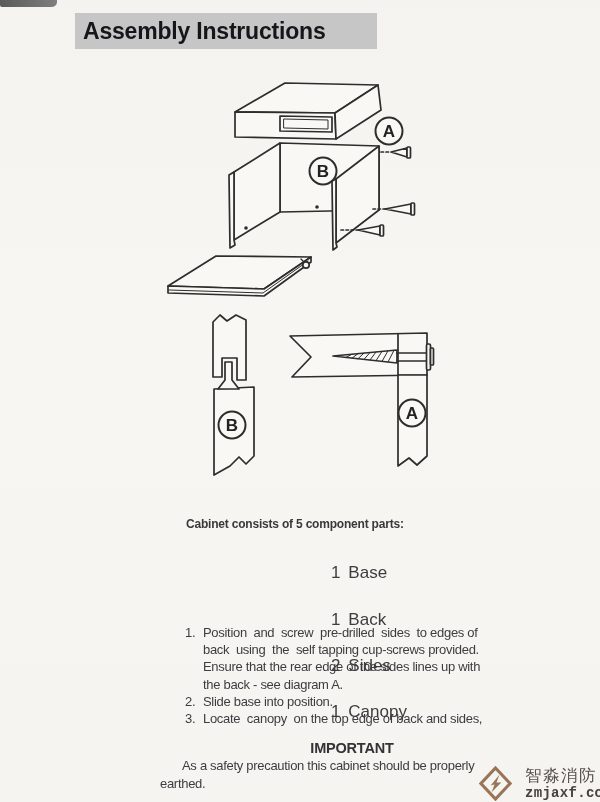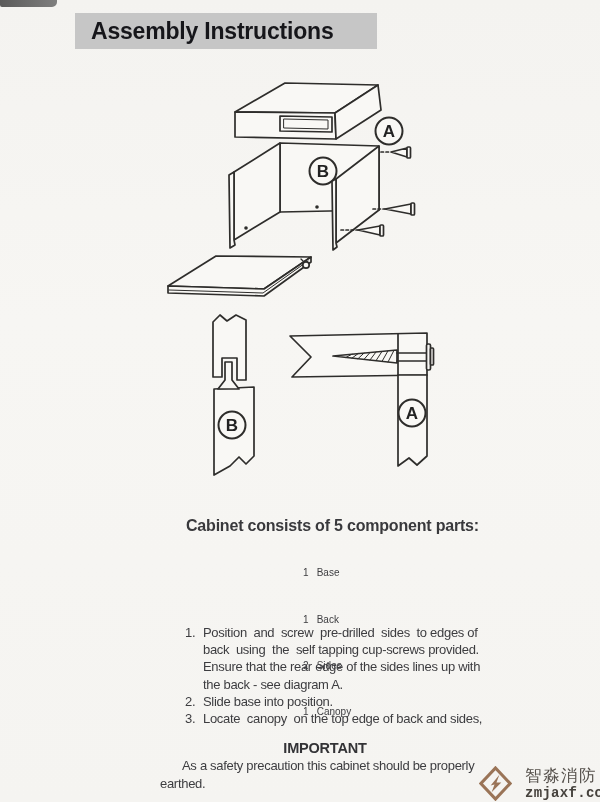--- a/index.html
+++ b/index.html
@@ -12,39 +12,39 @@
   }
   .smudge{
     position:absolute;left:0;top:0;width:57px;height:7px;
     background:linear-gradient(90deg,#3f3f3f,#6a6a6a);
     border-radius:0 0 5px 2px;opacity:.85;
   }
   .title-bar{
     position:absolute;left:75px;top:13px;width:302px;height:36px;
     background:#c6c6c6;
     color:#16161a;font-size:23px;font-weight:bold;
-    line-height:36px;padding-left:16px;box-sizing:border-box;
+    line-height:36px;padding-left:8px;box-sizing:border-box;
     letter-spacing:-0.2px;
   }
   .diagram-svg{position:absolute;left:0;top:0;width:600px;height:802px;}
   .parts-heading{
     position:absolute;left:186px;top:517px;
-    font-size:16px;font-weight:bold;color:#39393c;letter-spacing:-0.2px;
-  }
-  .parts-list{position:absolute;left:260px;top:550px;color:#3d3d40;font-size:10px;}
+    font-size:12px;font-weight:bold;color:#39393c;letter-spacing:-0.2px;
+  }
+  .parts-list{position:absolute;left:280px;top:550px;color:#3d3d40;font-size:17px;}
   .part-row{line-height:15.4px;white-space:pre;}
   .part-qty{display:inline-block;width:32px;text-align:right;}
   .part-name{margin-left:8px;}
   .steps{position:absolute;left:185px;top:624px;width:302px;color:#3d3d40;
          font-size:13px;letter-spacing:-0.3px;}
   .step{position:relative;}
   .step-num{position:absolute;left:0;top:0;line-height:17.2px;}
   .step-line{margin-left:18px;line-height:17.2px;white-space:pre-wrap;}
   .important-heading{
-    position:absolute;left:174px;top:740px;width:302px;text-align:center;
+    position:absolute;left:201px;top:740px;width:302px;text-align:center;
     font-size:14.5px;font-weight:bold;color:#333336;letter-spacing:-0.2px;
   }
   .safety{position:absolute;left:160px;top:757px;width:340px;color:#3d3d40;
           font-size:13px;letter-spacing:-0.3px;}
   .safety-line{line-height:17.5px;white-space:pre-wrap;}
   .safety-line.indent{padding-left:22px;}
   .watermark{position:absolute;left:479px;top:755px;display:flex;align-items:center;gap:13px;margin-top:11px;}
   .wm-text{display:flex;flex-direction:column;line-height:1;}
   .wm-brand{font-size:16.5px;color:#56514c;letter-spacing:1.5px;}
   .wm-domain{font-size:14px;font-weight:bold;color:#46423d;

